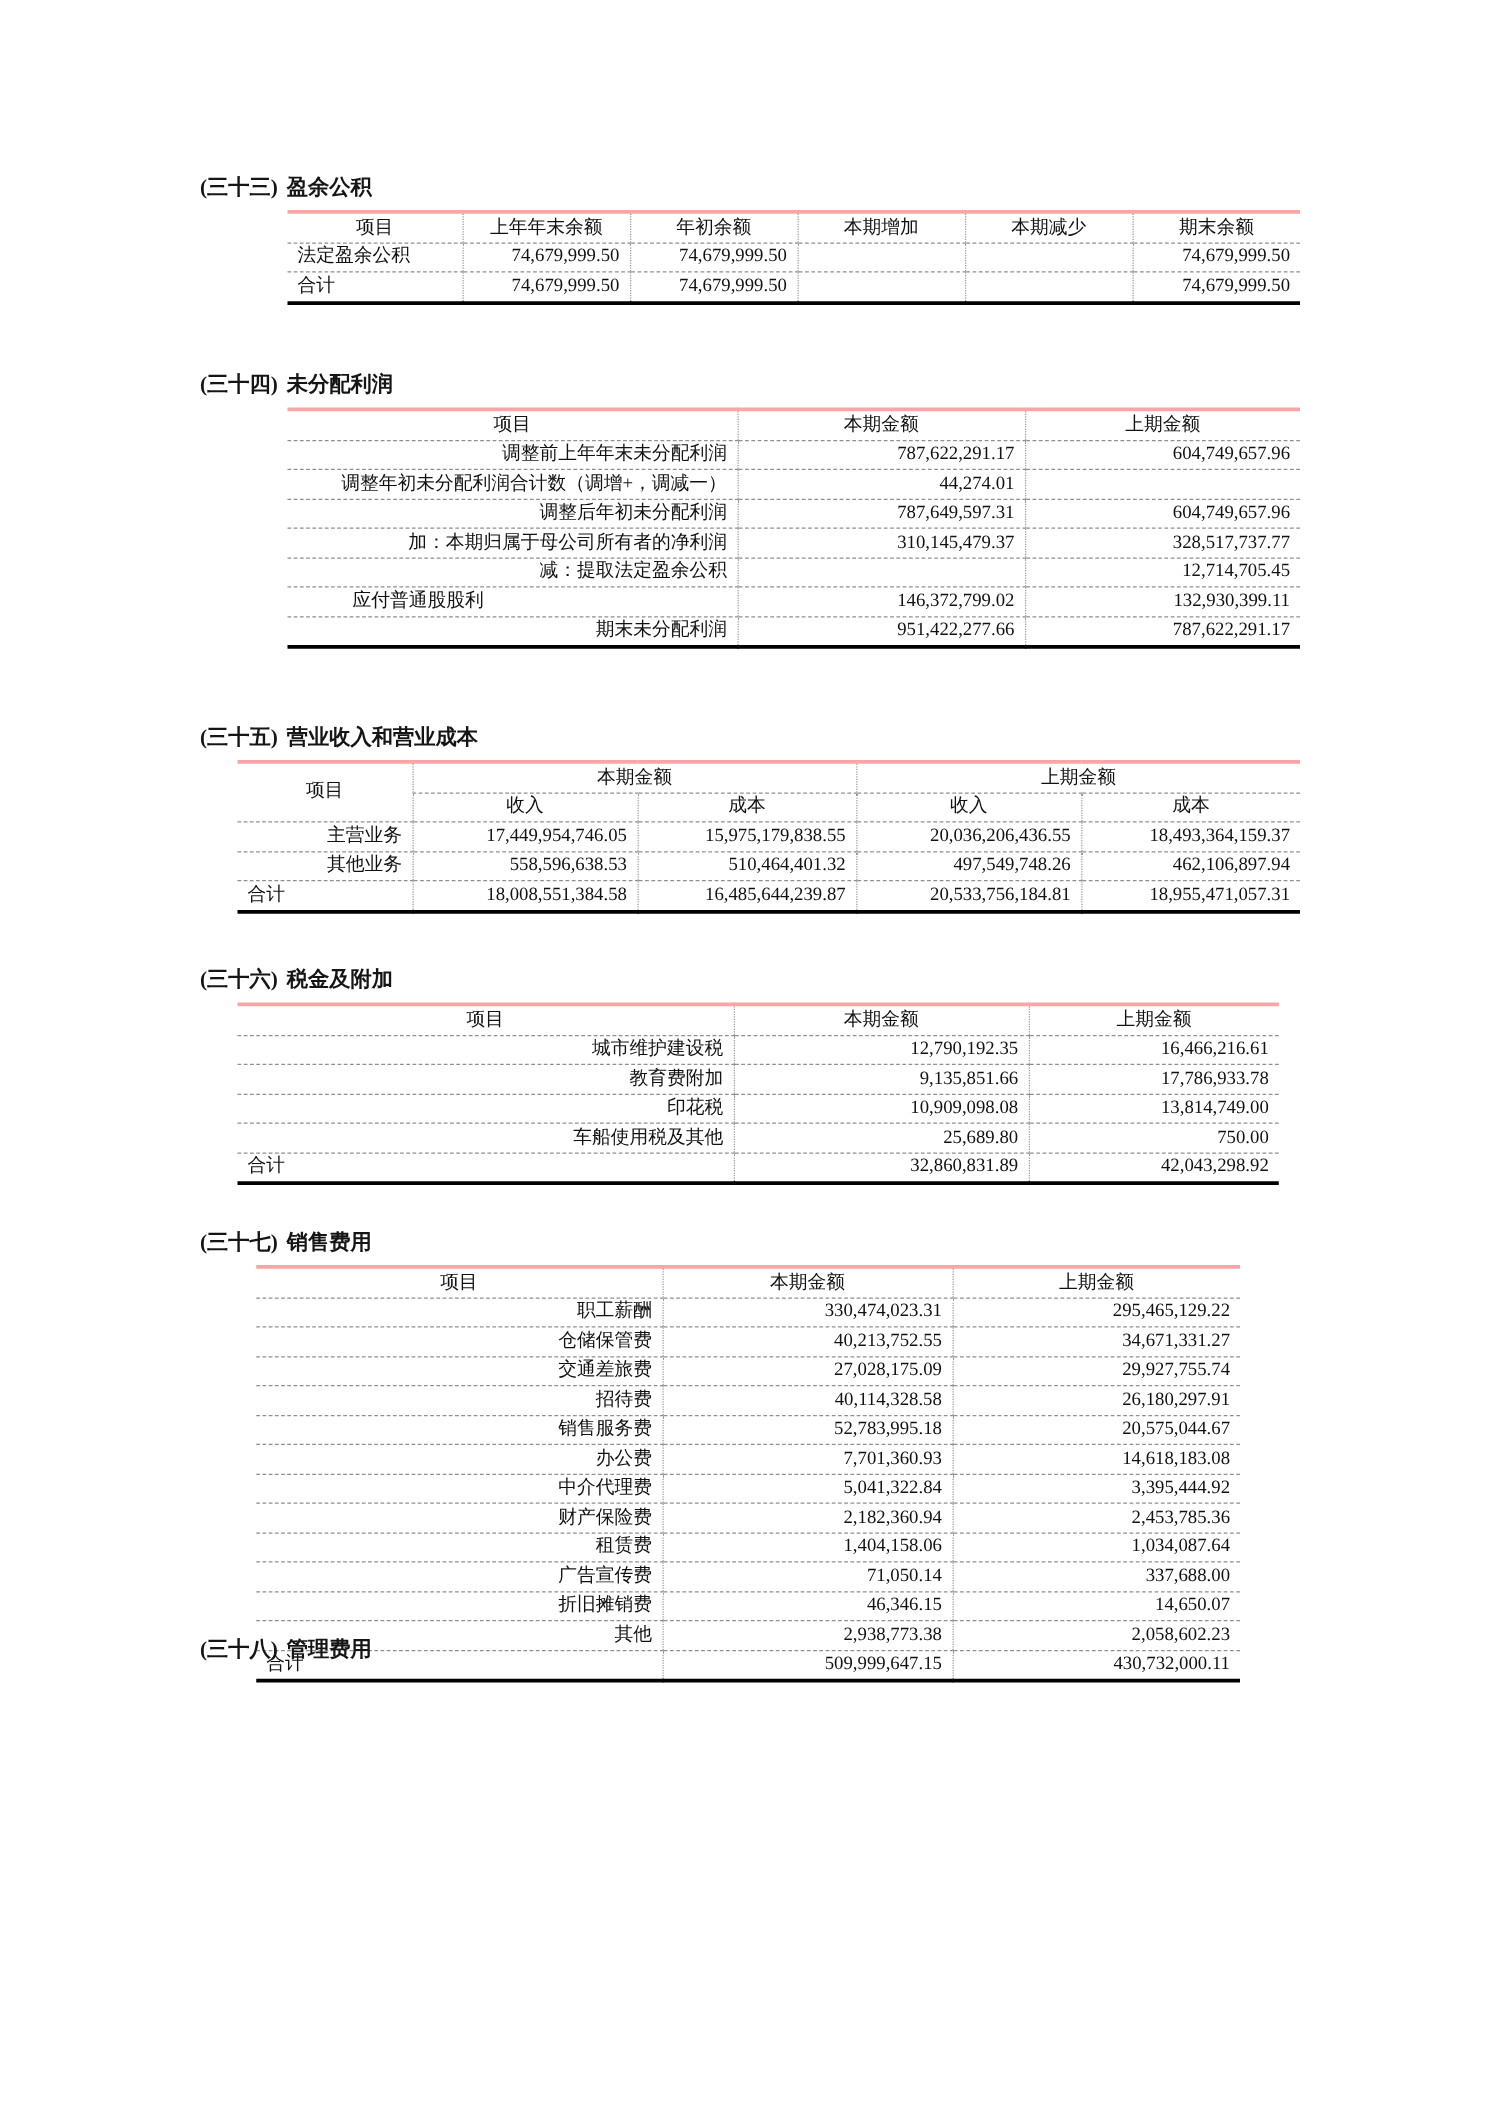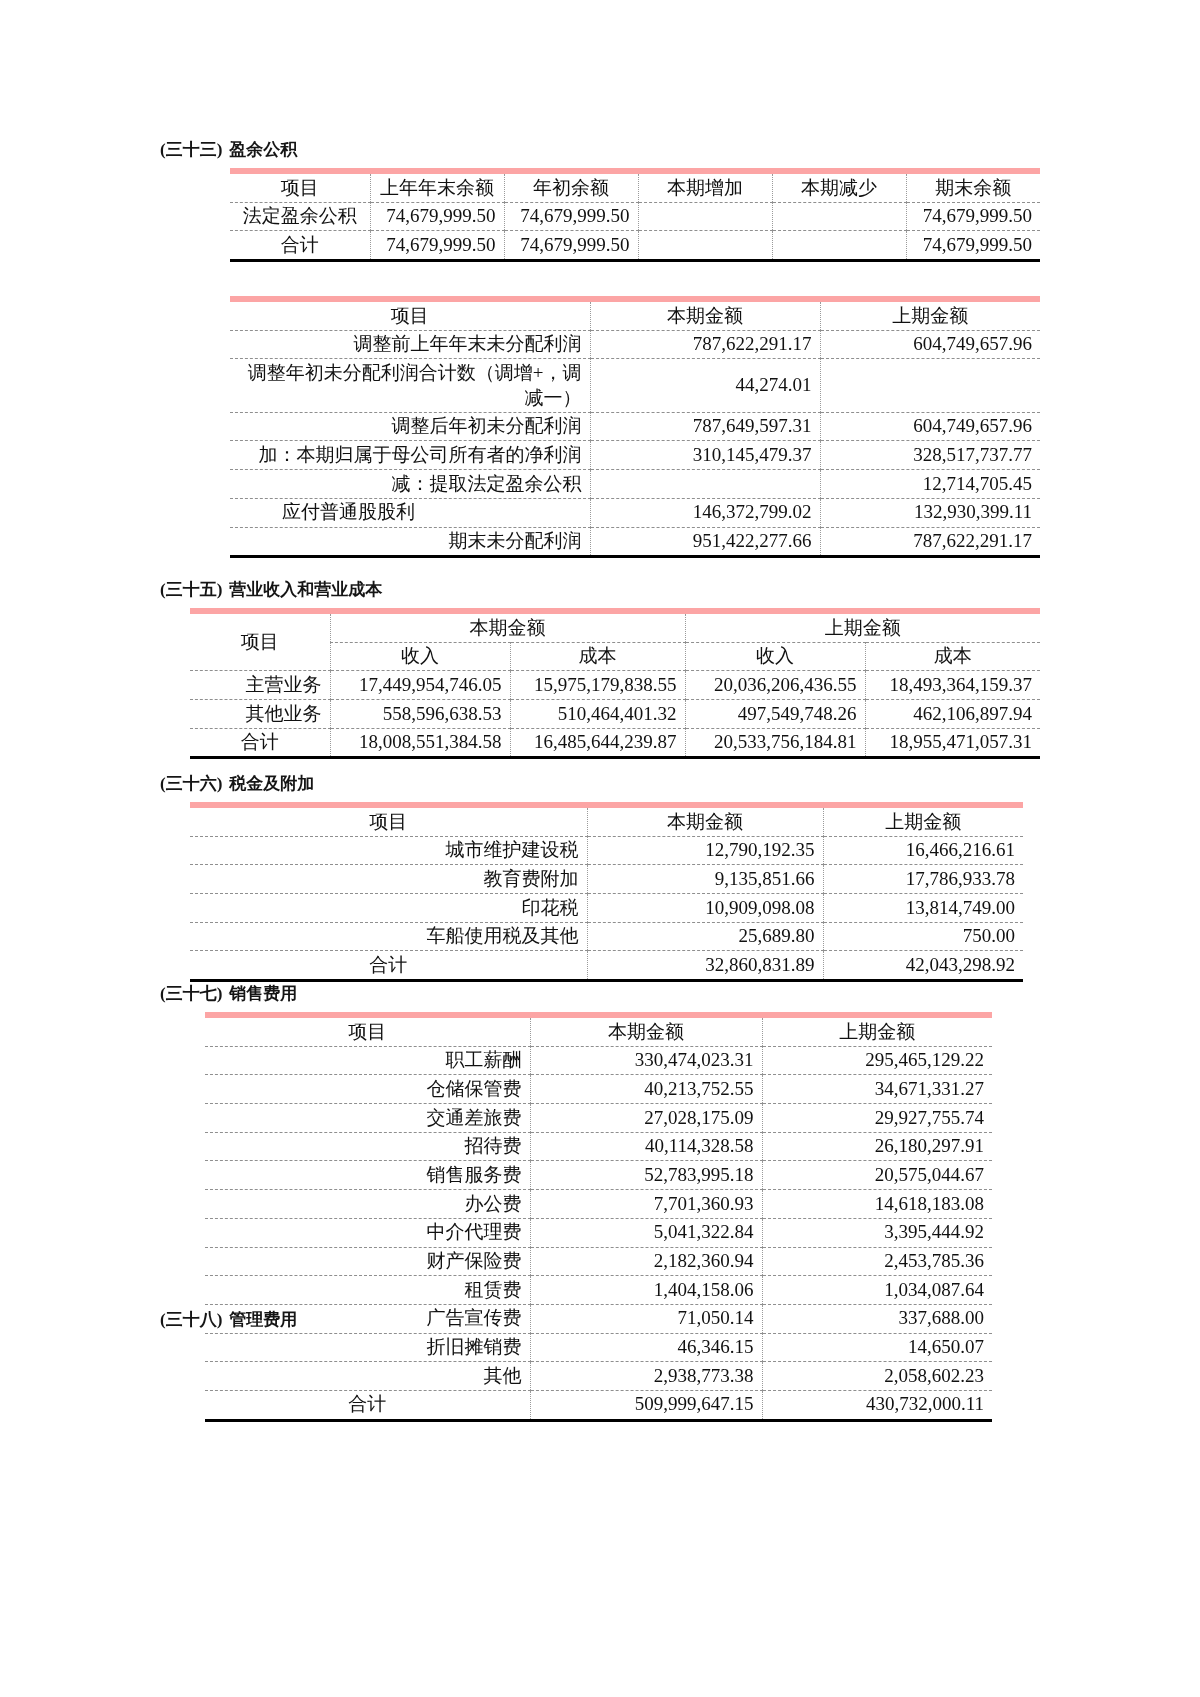--- a/index.html
+++ b/index.html
@@ -31,43 +31,43 @@
     font-size: 17px;
     font-weight: bold;
     color: #151515;
     margin-bottom: 7px;
     white-space: nowrap;
   }
   .heading .h-no { margin-right: 7px; }
   table.fin-table {
     border-collapse: collapse;
     table-layout: fixed;
-    border-top: 6px solid #fca5a5;
+    border-top: 3px solid #fca5a5;
     border-bottom: 3px solid #000;
-    font-size: 19px;
+    font-size: 15px;
   }
   .t1 { width: 810px; margin-left: 70px; }
   .t2 { width: 810px; margin-left: 70px; }
   .t3 { width: 850px; margin-left: 30px; }
   .t4 { width: 833px; margin-left: 30px; }
   .t5 { width: 787px; margin-left: 45px; }
   table.fin-table th, table.fin-table td {
     font-weight: normal;
     padding: 1.5px 8px;
     line-height: 1.3;
     border-top: 1px dashed #8f8f8f;
     border-right: 1px dotted #9a9a9a;
     overflow: hidden;
   }
   table.fin-table th:last-child, table.fin-table td:last-child { border-right: none; }
   table.fin-table thead tr:first-child th { border-top: none; }
   table.fin-table th { text-align: center; }
   td.num { text-align: right; padding-right: 14px; }
   td.lbl.left { text-align: right; padding-left: 12px; }
-  td.lbl.center { text-align: center; }
+  td.lbl.center { text-align: left; }
   td.lbl.indent { text-align: left; padding-left: 52px; }
   .footer {
     position: absolute;
     top: 1482px;
     left: 0;
     width: 100%;
     text-align: center;
     font-size: 15.5px;
     color: #1a1a1a;
   }
@@ -115,20 +115,23 @@
             <td class="num">74,679,999.50</td>
             <td class="num"></td>
             <td class="num"></td>
             <td class="num">74,679,999.50</td>
           </tr>
         </tbody>
       </table>
   </div>
 
   <div class="section s2">
+    <div class="heading">
+      <span class="h-no">(三十四)</span><span>未分配利润</span>
+    </div>
     <table class="fin-table t2">
         <colgroup>
           <col style="width: 360px;">
           <col style="width: 230px;">
           <col style="width: 220px;">
         </colgroup>
         <thead>
           <tr>
             <th>项目</th>
             <th>本期金额</th>

